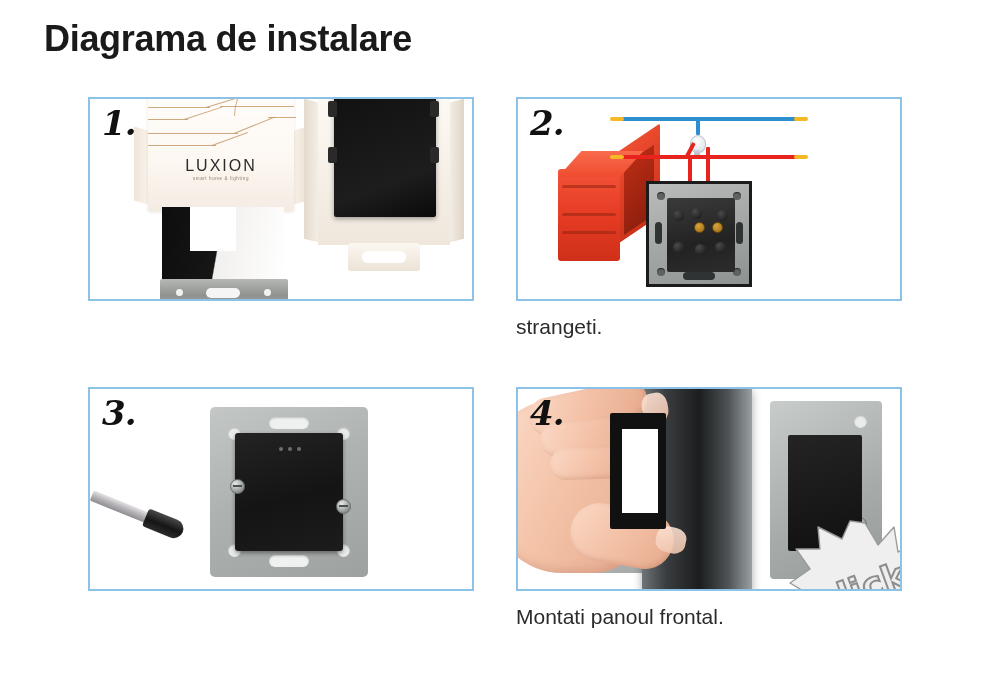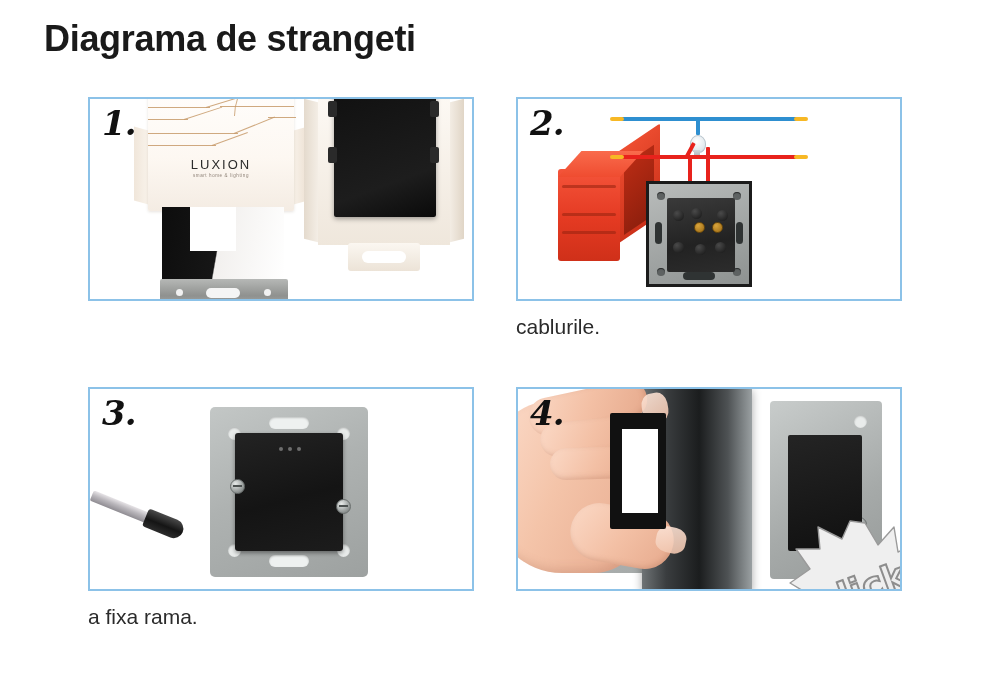--- a/index.html
+++ b/index.html
@@ -112,21 +112,21 @@
     border-radius: 50% 50% 0 0 / 100% 100% 0 0;
     opacity: .8;
   }
   .pkg-logo {
     position: absolute;
     left: 0; right: 0;
     top: 64px;
     text-align: center;
   }
   .pkg-logo-main {
-    font-size: 13px;
+    font-size: 16px;
     letter-spacing: 2px;
     color: #2b2b2b;
   }
   .pkg-logo-sub {
     font-size: 4.5px;
     letter-spacing: .6px;
     color: #8b7f74;
     margin-top: 1px;
   }
   .pkg-inner-dark {
@@ -512,21 +512,21 @@
     font-size: 36px;
     font-weight: bold;
     fill: #ededed;
     stroke: #8d8d8d;
     stroke-width: 2px;
   }
 </style>
 </head>
 <body>
 
-<div id="page-title">Diagrama de strangeti</div>
+<div id="page-title">Diagrama de instalare</div>
 
 <div id="steps-grid">
 
   <div class="step-cell col-left row-top">
     <div class="step-figure">
       <div class="step-number">1.</div>
 
       <div class="pkg-scene">
 
         <div class="pkg-flapL"></div>
@@ -628,21 +628,21 @@
             <div class="sw-hole" style="left:28px; top:46px;"></div>
             <div class="sw-hole" style="left:48px; top:44px;"></div>
             <div class="sw-term" style="left:27px; top:24px;"></div>
             <div class="sw-term" style="left:45px; top:24px;"></div>
           </div>
         </div>
       </div>
     </div>
 
     <div class="step-caption">
-      <div>cablurile.</div>
+      <div>strangeti.</div>
     </div>
   </div>
 
   <div class="step-cell col-left row-bottom">
     <div class="step-figure">
       <div class="step-number">3.</div>
 
       <div class="frame-scene">
         <div class="screwdriver">
           <div class="sd-shaft"></div>
@@ -663,21 +663,20 @@
             <div class="mf-led" style="left:62px;"></div>
           </div>
 
           <div class="mf-screw" style="left:20px;  top:72px;"></div>
           <div class="mf-screw" style="left:126px; top:92px;"></div>
         </div>
       </div>
     </div>
 
     <div class="step-caption">
-      <div>a fixa rama.</div>
     </div>
   </div>
 
   <div class="step-cell col-right row-bottom">
     <div class="step-figure">
       <div class="step-number">4.</div>
 
       <div class="hand-scene">
 
         <div class="installed-frame">
@@ -707,15 +706,18 @@
 
         <div class="click-burst">
           <svg viewBox="0 0 150 132" width="150" height="132" aria-hidden="true">
             <polygon points="75,2 88,24 104,6 108,31 130,20 124,44 150,43 134,62 154,76 131,84 143,106 118,104 120,128 99,114 90,132 78,112 62,128 54,106 32,116 32,92 8,94 20,74 0,62 20,48 6,28 30,28 28,6 52,18 60,0" fill="#efefef" stroke="#9a9a9a" stroke-width="1.4" stroke-linejoin="round"></polygon>
             <text class="click-text" x="74" y="80" text-anchor="middle" transform="rotate(-20 74 74)">click</text>
           </svg>
         </div>
       </div>
     </div>
 
+    <div class="step-caption">
+      <div>Montati panoul frontal.</div>
+    </div>
   </div>
 
 </div>
 
 </body></html>

